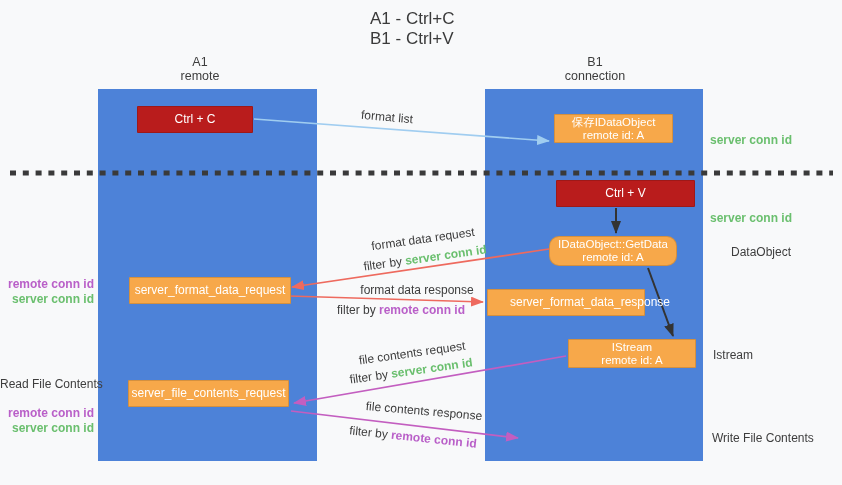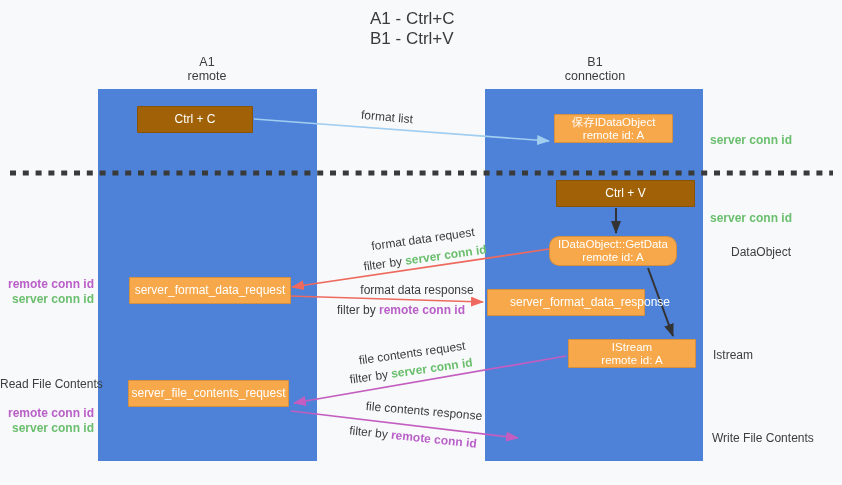--- a/index.html
+++ b/index.html
@@ -13,41 +13,41 @@
   .title{font-size:17px;color:#3a3a3a;line-height:20px;white-space:nowrap;}
   .lane{position:absolute;background:#4d82d8;}
   .lane-header{position:absolute;text-align:center;font-size:12.5px;color:#3d3d3d;line-height:14px;white-space:nowrap;transform:translateX(-50%);}
   .box{
     position:absolute;display:flex;align-items:center;justify-content:center;
     color:#ffffff;text-align:center;font-size:12px;line-height:13px;
     border:1px solid rgba(0,0,0,0.14);border-radius:1px;box-sizing:border-box;
     white-space:nowrap;
   }
   .orange{background:#f7a84a;}
-  .green{background:#a16207;}
+  .green{background:#b91c1c;}
   .flow{
     position:absolute;font-size:12px;color:#3d3d3d;white-space:nowrap;
     transform-origin:center center;
   }
   .ctr{transform:translate(-50%,-50%);}
   .green-t{color:#6abf6e;font-weight:bold;}
   .purple-t{color:#b95fc8;font-weight:bold;}
   .side-label{position:absolute;font-size:12px;white-space:nowrap;}
   .left-col{position:absolute;left:0;width:94px;text-align:right;font-size:12px;line-height:15px;white-space:nowrap;}
   svg.overlay{position:absolute;left:0;top:0;pointer-events:none;}
 </style>
 </head>
 <body>
 
 <div class="stage">
 
   <div class="abs title" style="left:370px;top:9px;">A1 - Ctrl+C</div>
   <div class="abs title" style="left:370px;top:29px;">B1 - Ctrl+V</div>
 
-  <div class="lane-header" style="left:207px;top:55px;">
+  <div class="lane-header" style="left:200px;top:55px;">
     <div>A1</div>
     <div>remote</div>
   </div>
   <div class="lane-header" style="left:595px;top:55px;">
     <div>B1</div>
     <div>connection</div>
   </div>
 
   <div class="lane" style="left:98px;top:89px;width:219px;height:372px;"></div>
   <div class="lane" style="left:485px;top:89px;width:218px;height:372px;"></div>

